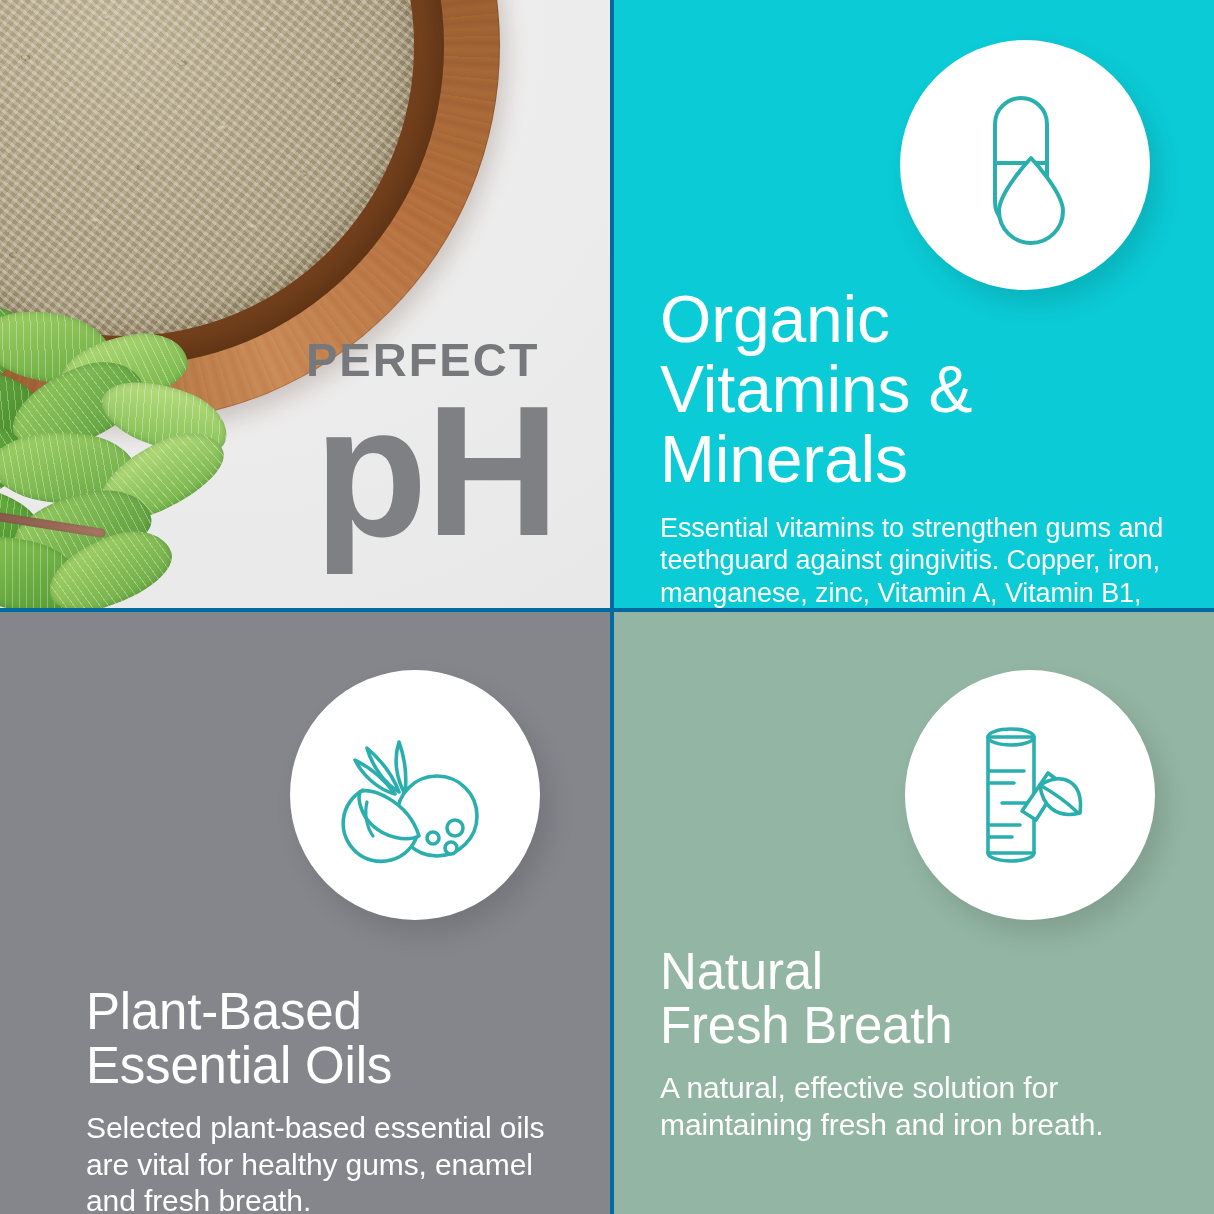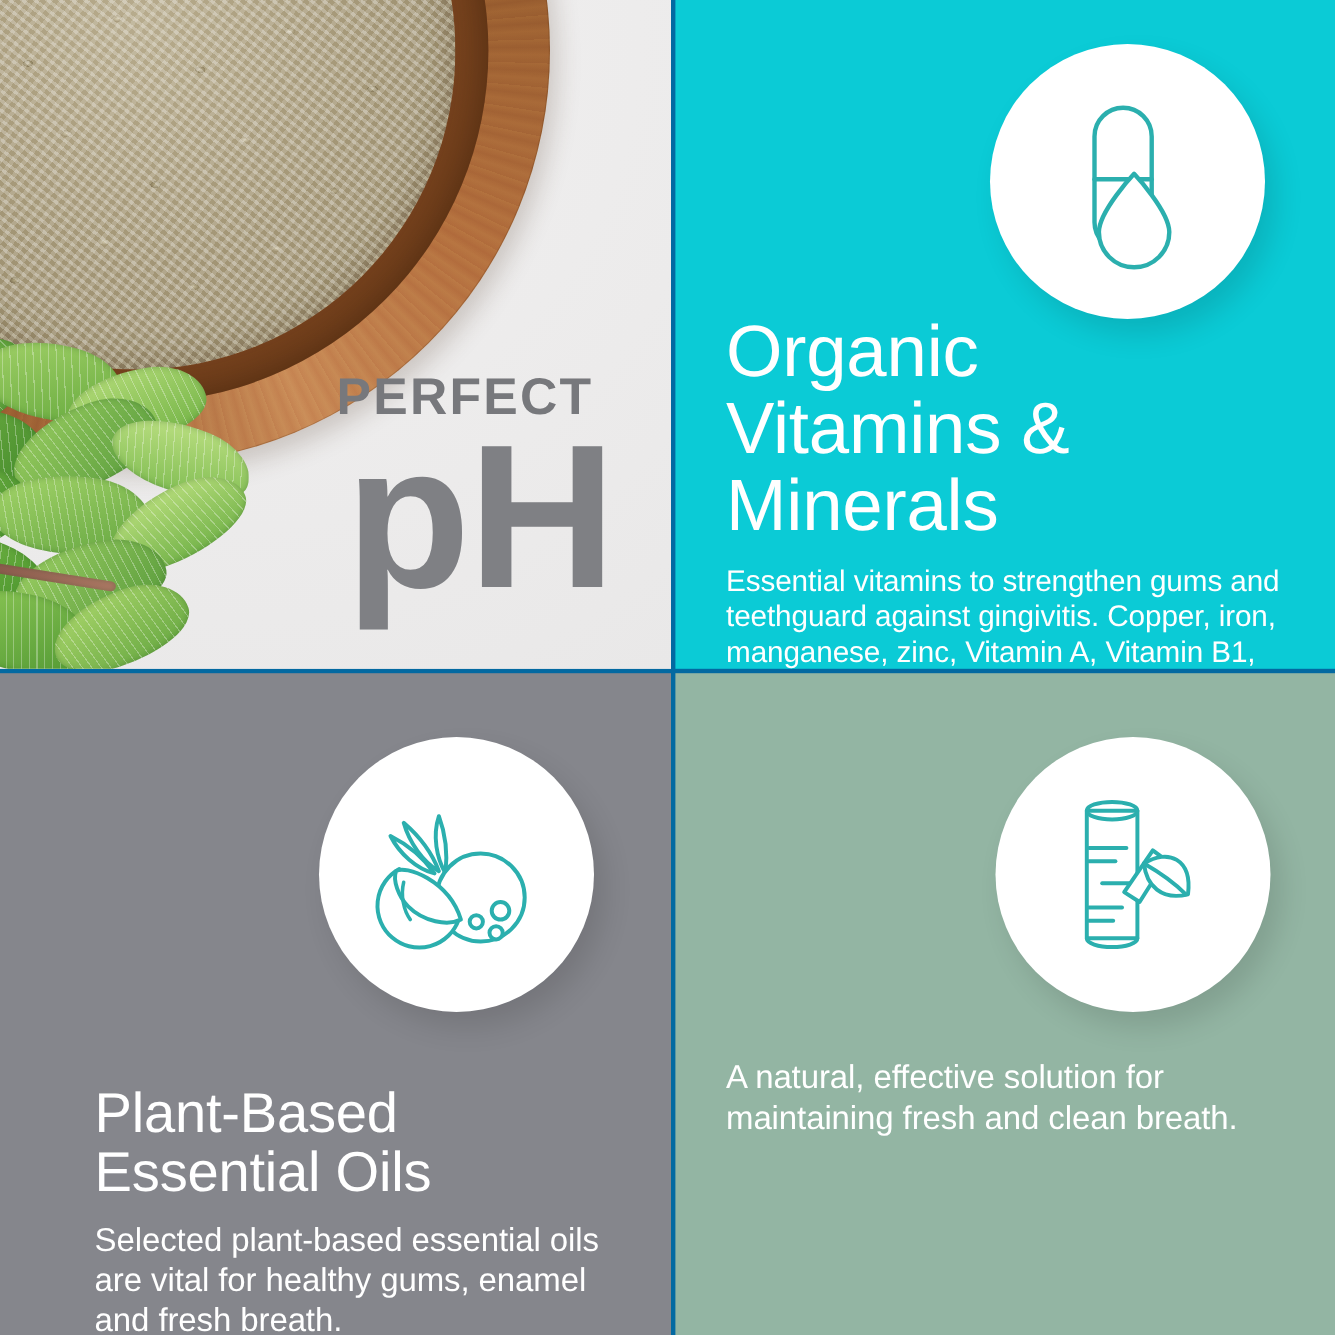--- a/index.html
+++ b/index.html
@@ -293,16 +293,18 @@
         <line x1="36" y1="110" x2="66" y2="110"></line>
         <line x1="36" y1="122" x2="58" y2="122"></line>
         <path d="M68 96 94 58l12 9-24 38Z" fill="#ffffff"></path>
         <path d="M86 70c22-14 44-4 40 28-24 6-38-8-40-28Z" fill="#ffffff"></path>
         <path d="M86 70c14 8 28 18 38 28"></path>
       </g>
     </svg>
   </div>
 
   <div class="panel p-br">
-    <div class="body">A natural, effective solution for maintaining fresh and clean breath.</div>
+    <div class="head">Natural
+Fresh Breath</div>
+    <div class="body">A natural, effective solution for maintaining fresh and iron breath.</div>
   </div>
 
 </div>
 
 </body></html>

